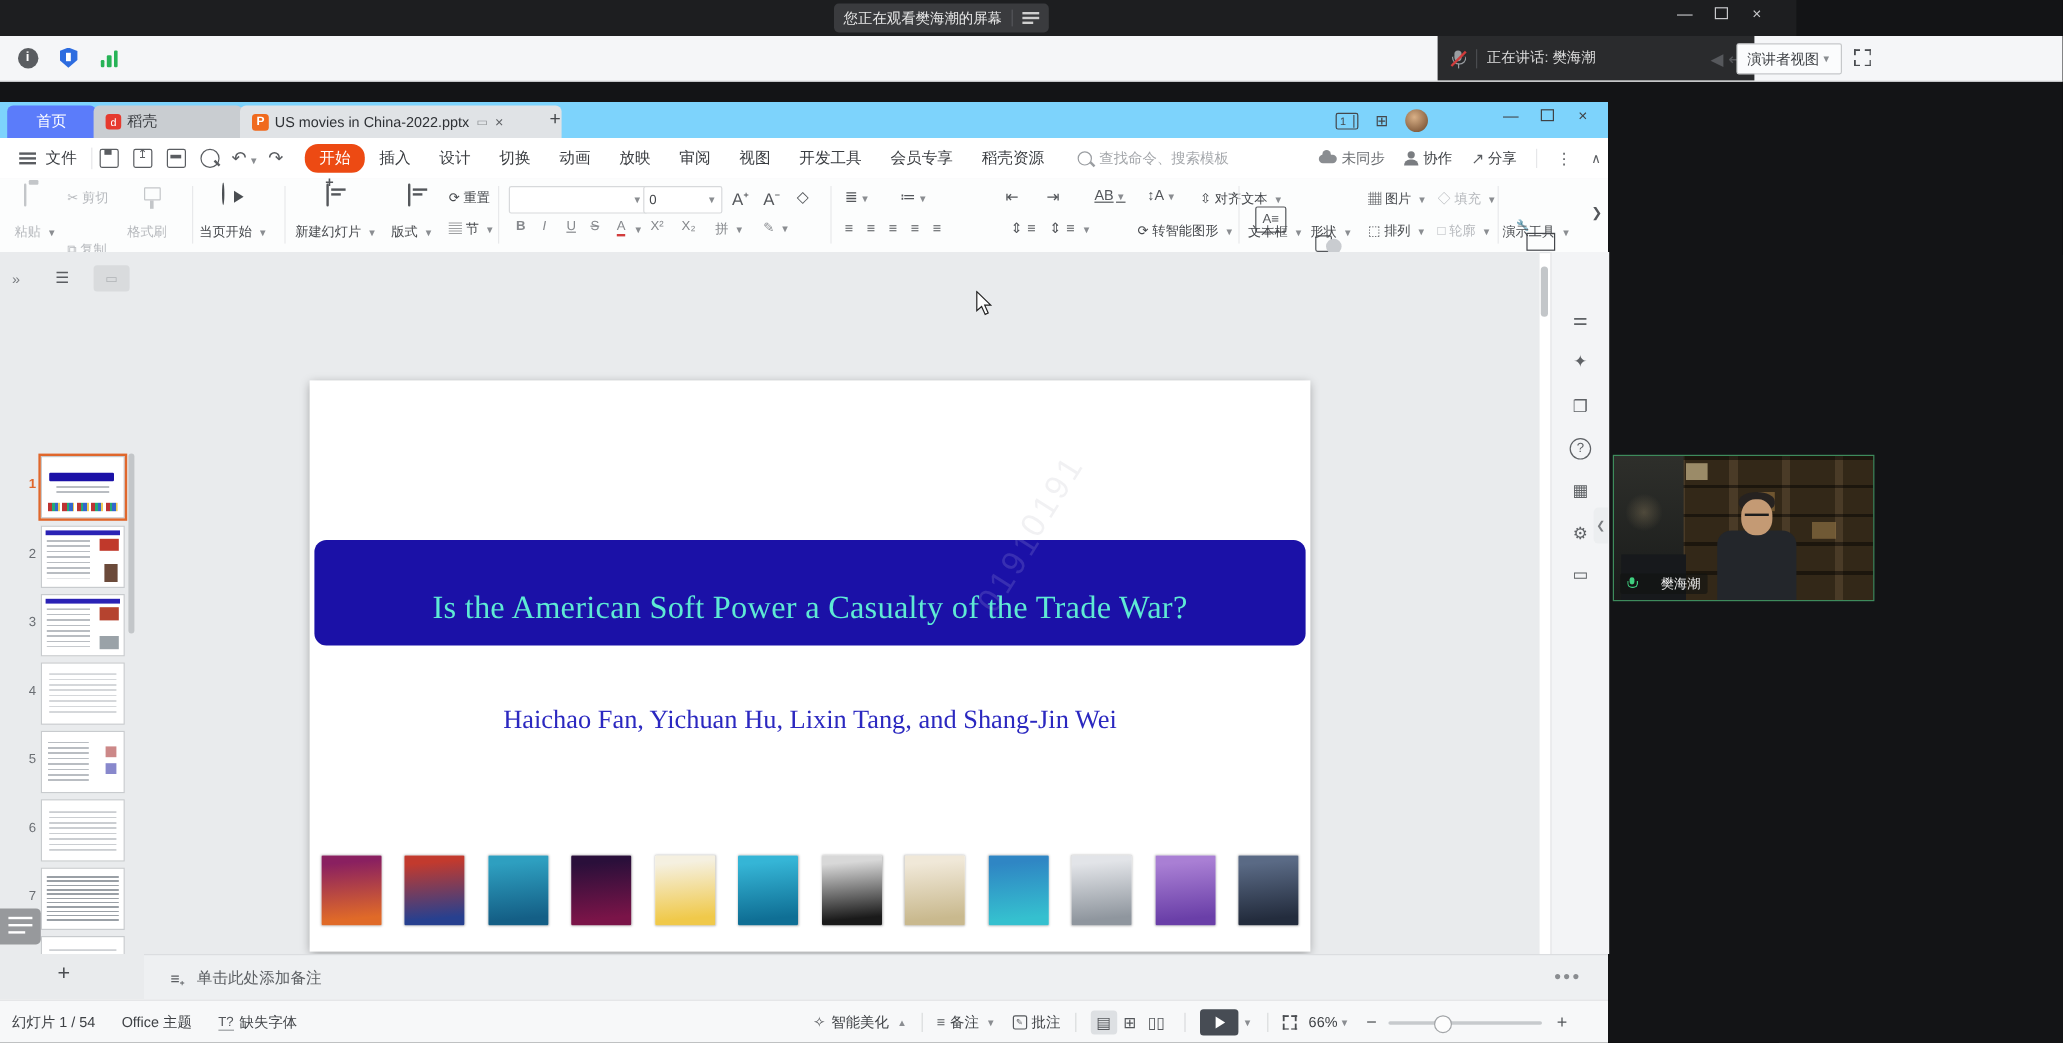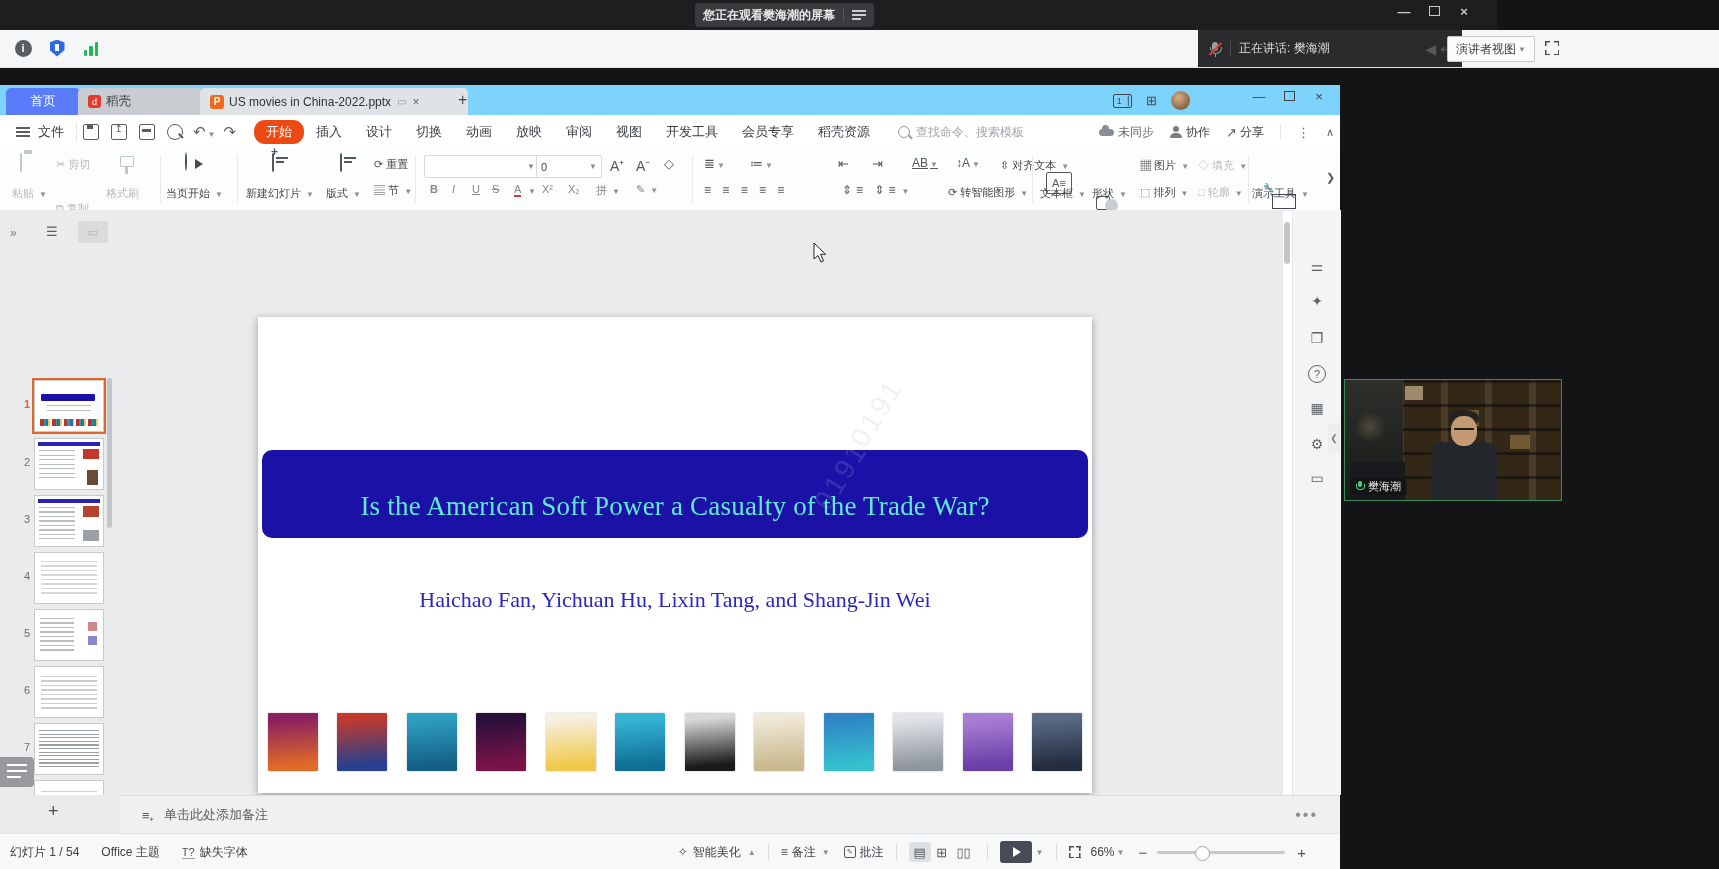--- a/index.html
+++ b/index.html
@@ -1,21 +1,21 @@
 <!DOCTYPE html>
 <html><head>
 <meta charset="utf-8">
 <style>
   html,body{margin:0;padding:0;background:#000;}
   body{font-family:"Liberation Sans",sans-serif;-webkit-font-smoothing:antialiased;}
   .screen{position:relative;width:1719px;height:869px;background:#131416;overflow:hidden;}
   .ab{position:absolute;}
   .f{display:flex;align-items:center;}
   
-  .topbar{left:0;top:0;width:1497px;height:30px;background:#1d1e20;font-weight:bold;}
+  .topbar{left:0;top:0;width:1497px;height:30px;background:#1d1e20;}
   .sharebox{left:695px;top:3px;height:24px;background:#3a3b3e;border-radius:4px;color:#e8e8e8;font-size:12px;padding:0 8px;}
   .sharebox .sep{width:1px;height:14px;background:#55565a;margin:0 8px;}
   .hamb{width:14px;height:10px;background:
     linear-gradient(#cfcfcf,#cfcfcf) 0 0/14px 2px no-repeat,
     linear-gradient(#cfcfcf,#cfcfcf) 0 4px/14px 2px no-repeat,
     linear-gradient(#cfcfcf,#cfcfcf) 0 8px/9px 2px no-repeat;}
   .winbtn{color:#c8c9cb;font-size:13px;width:30px;text-align:center;cursor:default;}
   .boxico{display:inline-block;width:9px;height:8px;border:1.5px solid #c8c9cb;}
   
   .meetbar{left:0;top:30px;width:1719px;height:37px;background:#f5f6f8;border-bottom:1px solid #e2e3e5;}
@@ -122,21 +122,21 @@
   .playbtn{width:32px;height:22px;background:#474c54;border-radius:3px;display:flex;align-items:center;justify-content:center;}
   .playbtn:after{content:"";border-left:8px solid #fff;border-top:5px solid transparent;border-bottom:5px solid transparent;margin-left:2px;}
   .knob{width:13px;height:13px;border-radius:50%;background:#fdfdfd;border:1px solid #a2a5a8;}
   .floatlist{left:0;top:672px;width:34px;height:30px;background:#97999c;border-radius:0 4px 4px 0;position:absolute;}
   .floatlist i{position:absolute;left:7px;width:20px;height:2px;background:#fff;}
   
   .webcam{left:1345px;top:380px;width:216px;height:120px;background:#23261f;outline:1px solid rgba(70,160,105,.85);overflow:hidden;}
   .shelf{position:absolute;left:52px;top:0;width:164px;height:120px;
     background:repeating-linear-gradient(180deg,rgba(0,0,0,.45) 0 3px,transparent 3px 24px),
     repeating-linear-gradient(90deg,#4a3b27 0 7px,#332818 7px 44px);}
-  .namebadge{position:absolute;left:5px;bottom:5px;background:rgba(18,20,18,.62);border-radius:2px;color:#efefef;font-size:11px;display:flex;align-items:center;padding:1px 6px;gap:4px;}
+  .namebadge{position:absolute;left:5px;bottom:5px;background:rgba(18,20,18,.62);border-radius:2px;color:#efefef;font-size:11px;display:flex;align-items:center;padding:1px 6px;gap:20px;}
   .micgreen{width:8px;height:11px;position:relative;display:inline-block;}
   .micgreen i{position:absolute;left:2px;top:0;width:4px;height:6px;background:#3fcf7f;border-radius:2px;}
   .micgreen b{position:absolute;left:0;top:3px;width:7px;height:5px;border:1px solid #3fcf7f;border-top:none;border-radius:0 0 4px 4px;}
   .cursor{pointer-events:none;}
 </style>
 </head>
 <body>
 
 <div class="screen">
 

